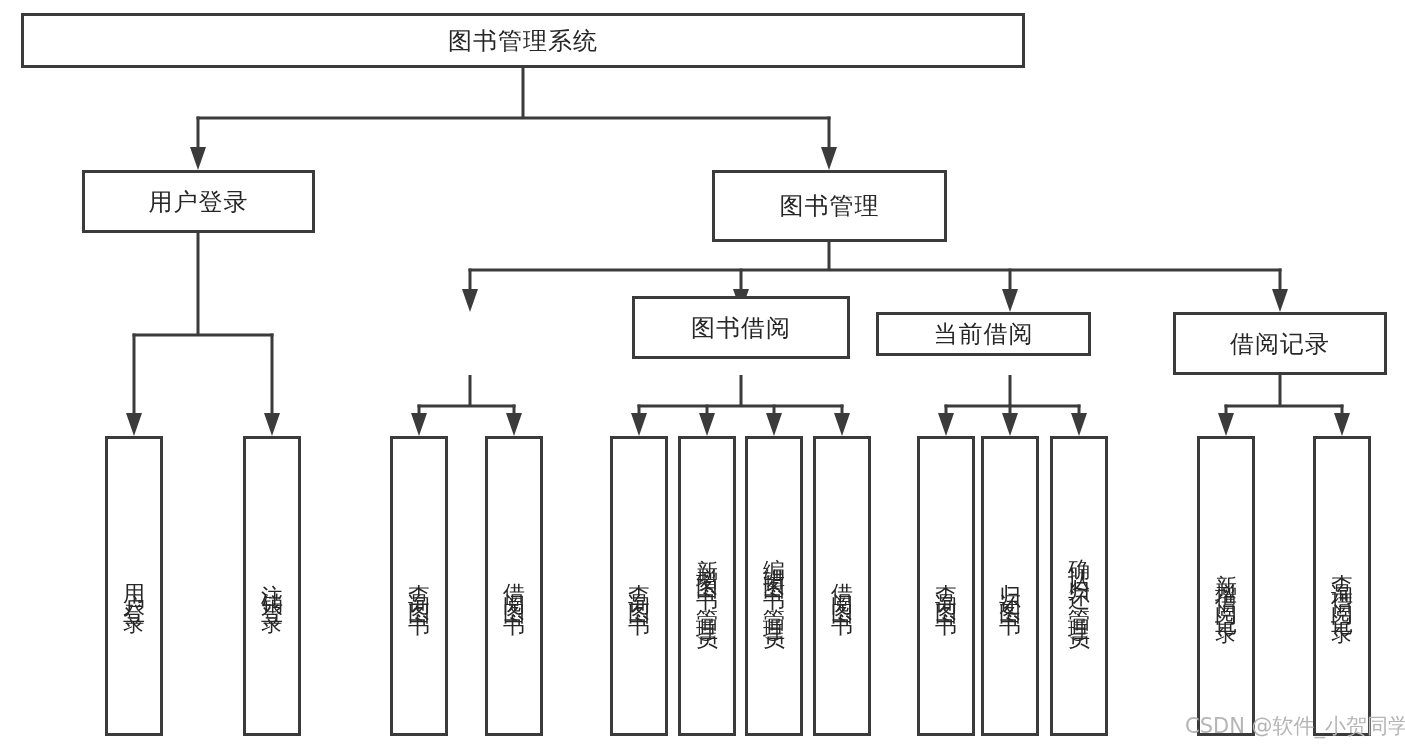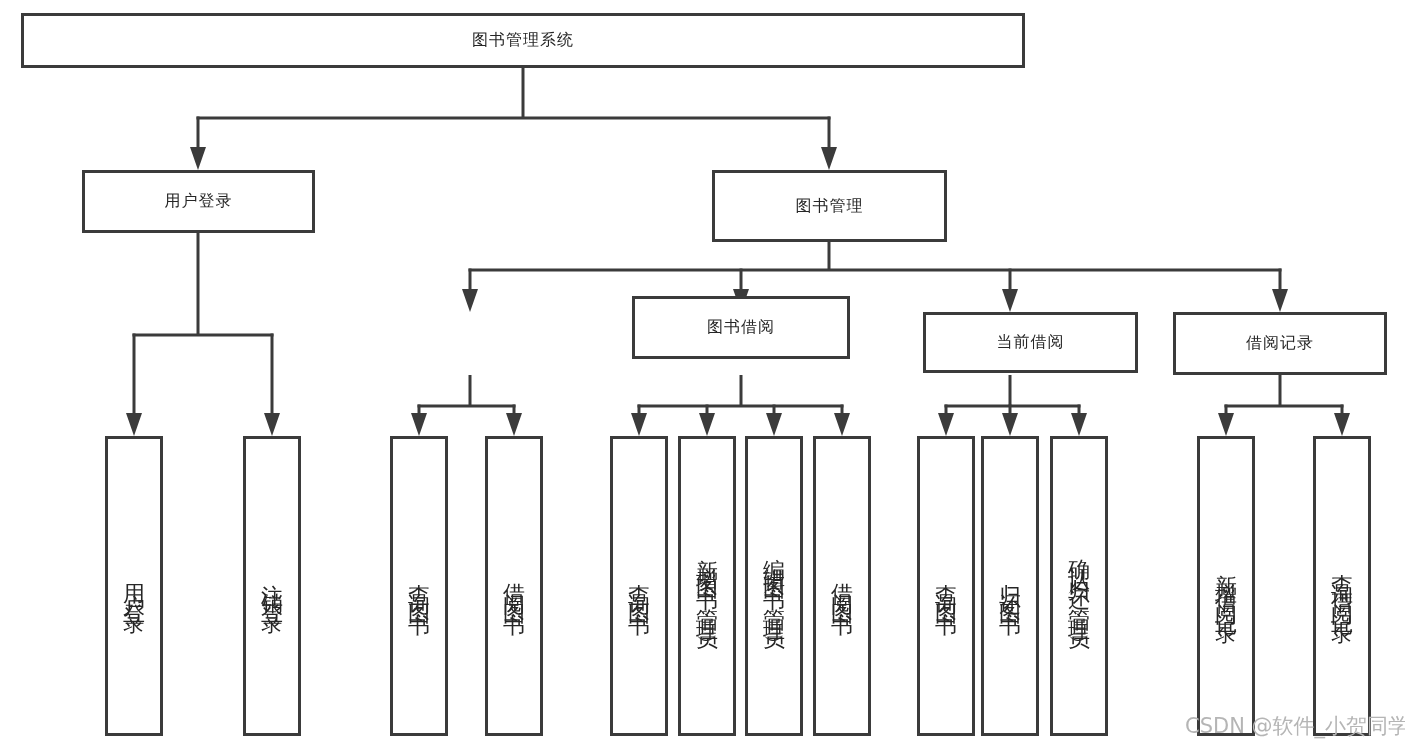--- a/index.html
+++ b/index.html
@@ -7,21 +7,21 @@
     position:relative;width:1405px;height:747px;background:#ffffff;overflow:hidden;
     font-family:"DejaVu Sans","Liberation Sans",sans-serif;
   }
   .connectors{position:absolute;left:0;top:0;z-index:0;}
   .connectors line{stroke:#3b3b3b;stroke-width:3;}
   .connectors polygon{fill:#3b3b3b;}
   .box{
     position:absolute;box-sizing:border-box;border:3px solid #3b3b3b;background:#ffffff;
     display:flex;align-items:center;justify-content:center;color:#262626;z-index:1;
   }
-  .hbox{font-size:16px;letter-spacing:1px;white-space:nowrap;}
+  .hbox{font-size:24px;letter-spacing:1px;white-space:nowrap;}
   .leaf{
     writing-mode:vertical-rl;text-orientation:mixed;
     font-size:22px;letter-spacing:10px;line-height:1;
   }
   .watermark{
     position:absolute;left:1185px;top:712px;z-index:2;
     color:#b5b5b5;font-size:21px;white-space:nowrap;
   }
 </style>
 </head>
@@ -90,21 +90,21 @@
     <polygon points="1218,413 1234,413 1226,436"></polygon>
     <polygon points="1334,413 1350,413 1342,436"></polygon>
   </svg>
 
   <div class="box hbox" style="left:21px;top:13px;width:1004px;height:55px">图书管理系统</div>
 
   <div class="box hbox" style="left:82px;top:170px;width:233px;height:63px">用户登录</div>
   <div class="box hbox" style="left:712px;top:170px;width:235px;height:72px">图书管理</div>
 
   <div class="box hbox" style="left:632px;top:296px;width:218px;height:63px">图书借阅</div>
-  <div class="box hbox" style="left:923px;top:312px;width:215px;height:61px">当前借阅</div>
+  <div class="box hbox" style="left:876px;top:312px;width:215px;height:44px">当前借阅</div>
   <div class="box hbox" style="left:1173px;top:312px;width:214px;height:63px">借阅记录</div>
 
   <div class="box leaf" style="left:105px;top:436px;width:58px;height:300px">用户登录</div>
   <div class="box leaf" style="left:243px;top:436px;width:58px;height:300px">注销登录</div>
   <div class="box leaf" style="left:390px;top:436px;width:58px;height:300px">查询图书</div>
   <div class="box leaf" style="left:485px;top:436px;width:58px;height:300px">借阅图书</div>
   <div class="box leaf" style="left:610px;top:436px;width:58px;height:300px">查询图书</div>
   <div class="box leaf" style="left:678px;top:436px;width:58px;height:300px">新增图书（管理员）</div>
   <div class="box leaf" style="left:745px;top:436px;width:58px;height:300px">编辑图书（管理员）</div>
   <div class="box leaf" style="left:813px;top:436px;width:58px;height:300px">借阅图书</div>

